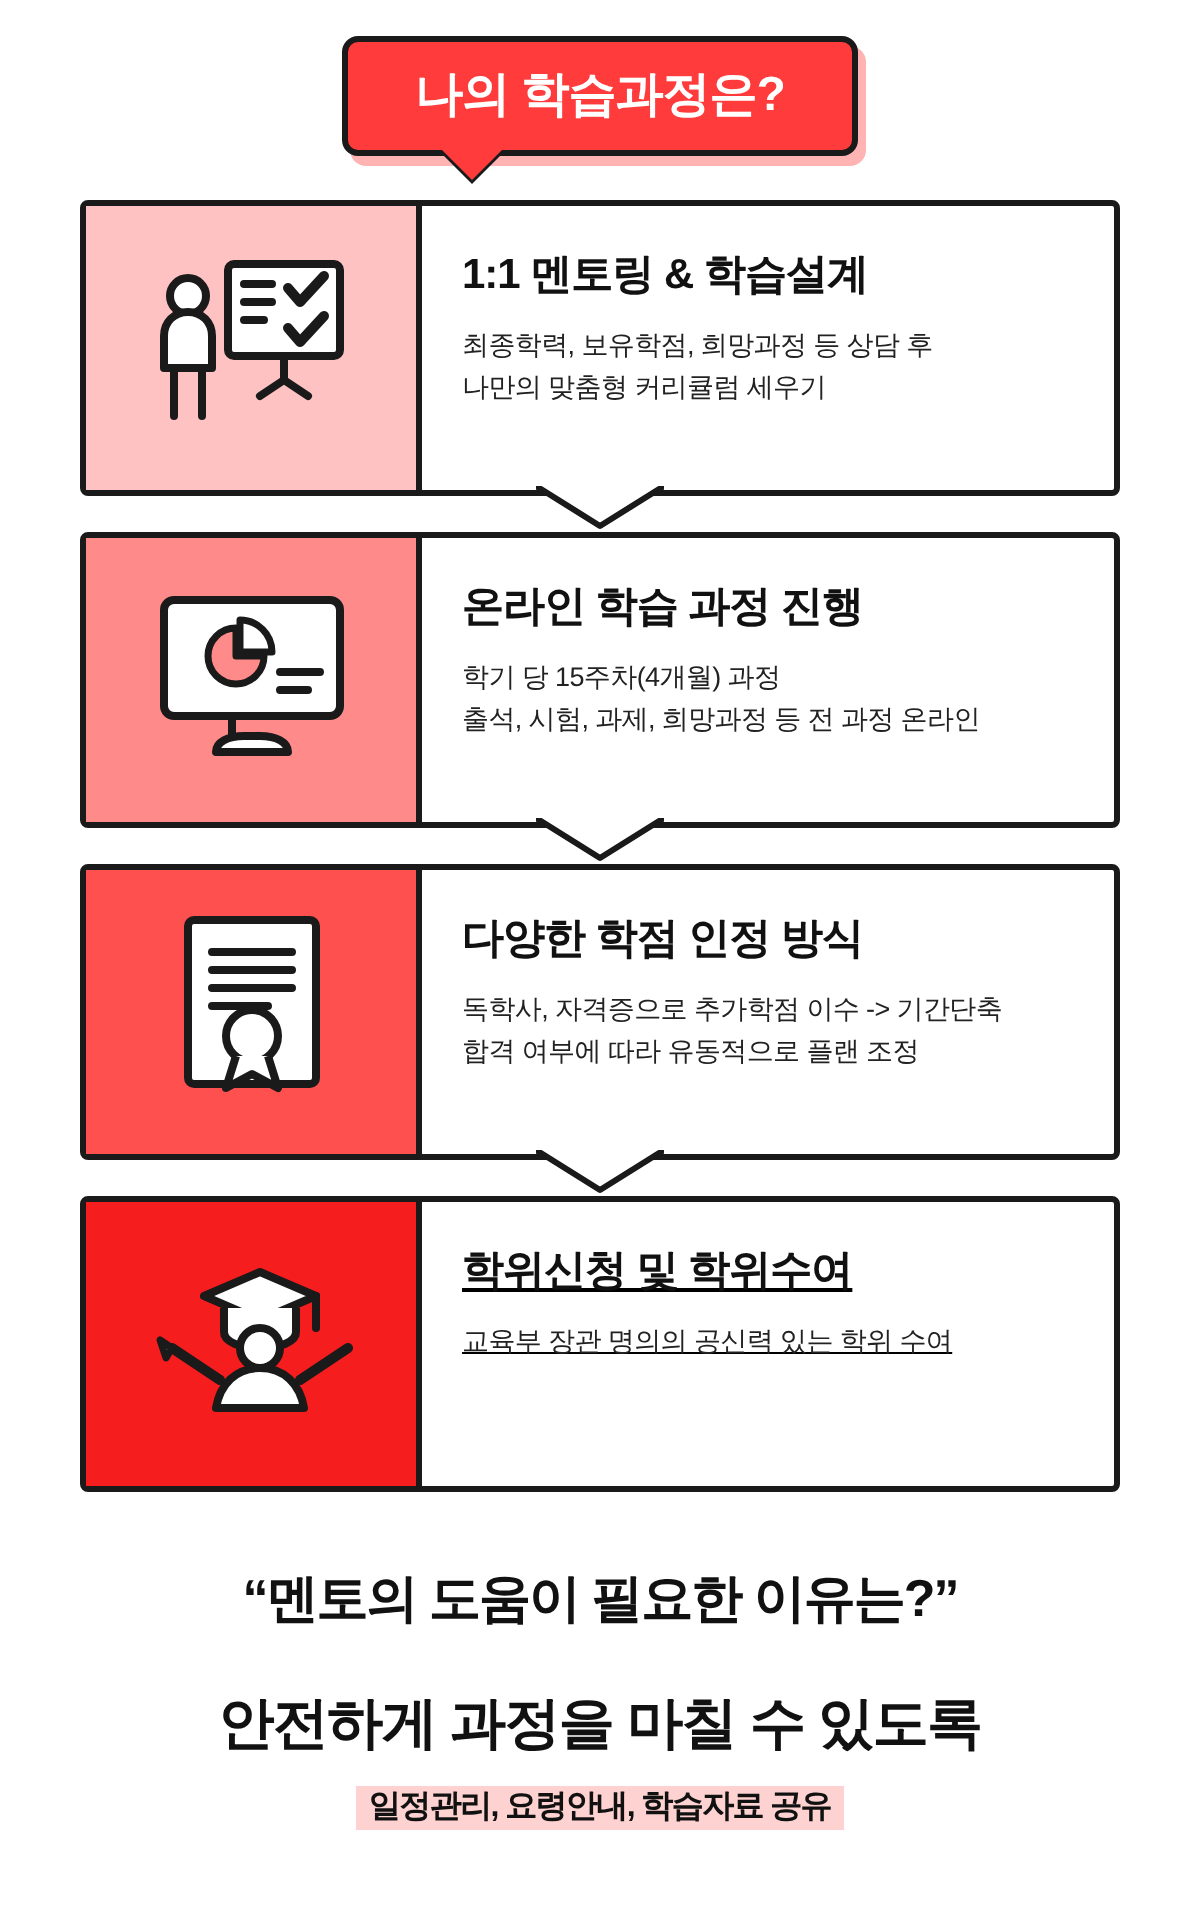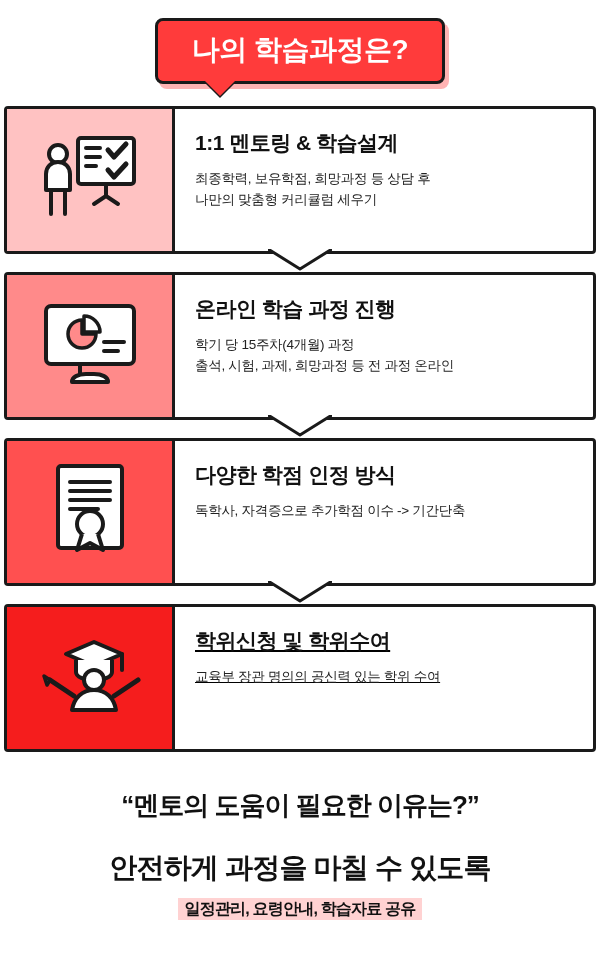--- a/index.html
+++ b/index.html
@@ -28,42 +28,42 @@
   .banner {
     position: relative;
     background: #ff3b3b;
     border: 3px solid #1a1a1a;
     border-radius: 8px;
     padding: 10px 34px 12px 34px;
     box-shadow: 4px 5px 0 #ffb3b3;
   }
   .banner-text {
     color: #ffffff;
-    font-size: 28px;
+    font-size: 24px;
     font-weight: bold;
     letter-spacing: -0.5px;
     white-space: nowrap;
   }
   .banner-tail {
     position: absolute;
     left: 46px;
     bottom: -15px;
     width: 0;
     height: 0;
     border-left: 16px solid transparent;
     border-right: 16px solid transparent;
     border-top: 16px solid #ff3b3b;
     filter: drop-shadow(0 2px 0 #1a1a1a);
   }
 
   
   .steps {
     position: relative;
     margin: 22px auto 0 auto;
-    width: 592px;
+    width: 520px;
   }
   .step {
     position: relative;
     display: flex;
     border: 3px solid #1a1a1a;
     border-radius: 4px;
     background: #ffffff;
     margin-bottom: 18px;
     height: 148px;
     overflow: visible;
@@ -213,20 +213,21 @@
             <rect x="10" y="6" width="64" height="82" rx="3" fill="#ffffff" stroke="#1a1a1a" stroke-width="4"></rect>
             <path d="M22 22h40M22 31h40M22 40h40M22 49h28" stroke="#1a1a1a" stroke-width="4" stroke-linecap="round"></path>
             <circle cx="42" cy="64" r="13" fill="#ffffff" stroke="#1a1a1a" stroke-width="4"></circle>
             <path d="M34 74l-5 16 13-7 13 7-5-16" fill="#ffffff" stroke="#1a1a1a" stroke-width="4" stroke-linejoin="round"></path>
           </svg>
         </span>
       </div>
       <div class="body">
         <div class="title">다양한 학점 인정 방식</div>
         <div class="line">독학사, 자격증으로 추가학점 이수 -&gt; 기간단축</div>
+        <div class="line">합격 여부에 따라 유동적으로 플랜 조정</div>
       </div>
       <div class="chev">
         <svg width="64" height="22" viewBox="0 0 64 22">
           <path d="M0 0 L32 20 L64 0" fill="#ffffff" stroke="#1a1a1a" stroke-width="3" stroke-linejoin="round"></path>
         </svg>
       </div>
     </div>
 
     <div class="step">
       <div class="icon-box" style="background:#f51d1d;">

